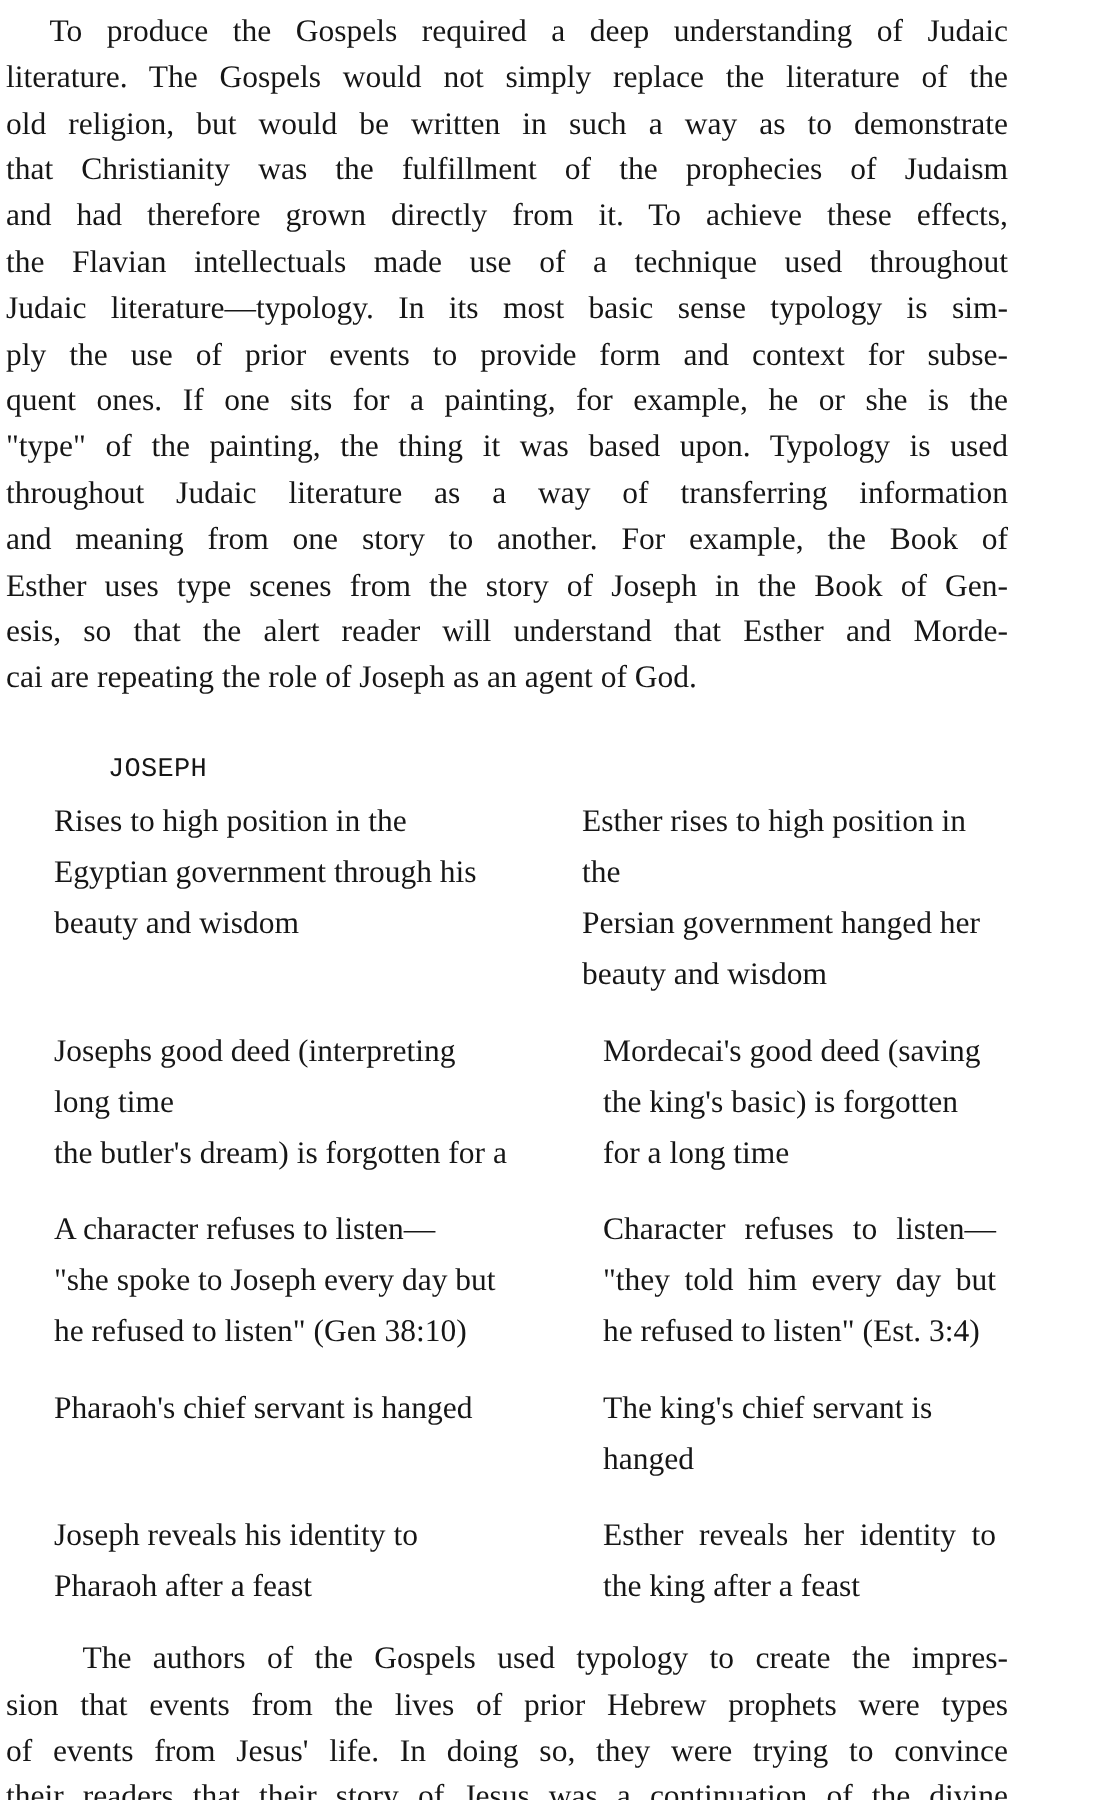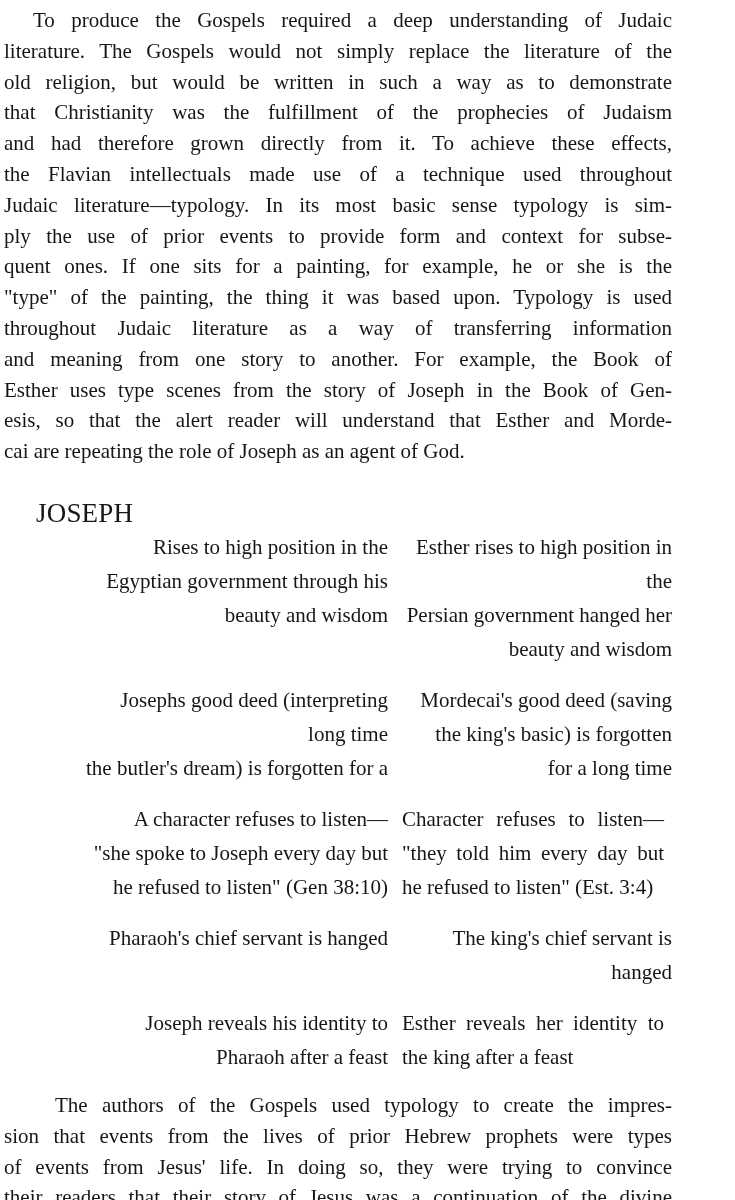--- a/index.html
+++ b/index.html
@@ -24,33 +24,34 @@
   }
   .para .line.last { text-align-last: left; }
   .para-top .line.first { text-indent: 29px; }
   .para-bottom .line.first { text-indent: 51px; }
 
   
   .ctable { padding-left: 32px; margin-top: 29px; }
   .theader {
     display: grid;
     grid-template-columns: 352px 1fr;
-    font-family: Liberation Serif, serif;
-    font-size: 27px;
+    font-family: Liberation Mono, monospace;
+    font-size: 18px;
     line-height: 34px;
     letter-spacing: 0.2px;
+    margin-left: 36px;
   }
   .trow {
     display: grid;
     grid-template-columns: 352px 1fr;
   }
   .trow + .trow { margin-top: 17px; gap: 14px; }
   .theader + .trow { margin-top: 0; }
   .cell { line-height: 34px; }
-  .cell .line { text-align: right; }
+  .cell .line { text-align: left; }
   .cell.justify .line {
     width: 262px;
     text-align: justify;
     text-align-last: justify;
   }
   .cell.justify .line.last { text-align-last: left; }
 </style>
 </head>
 <body>
 

